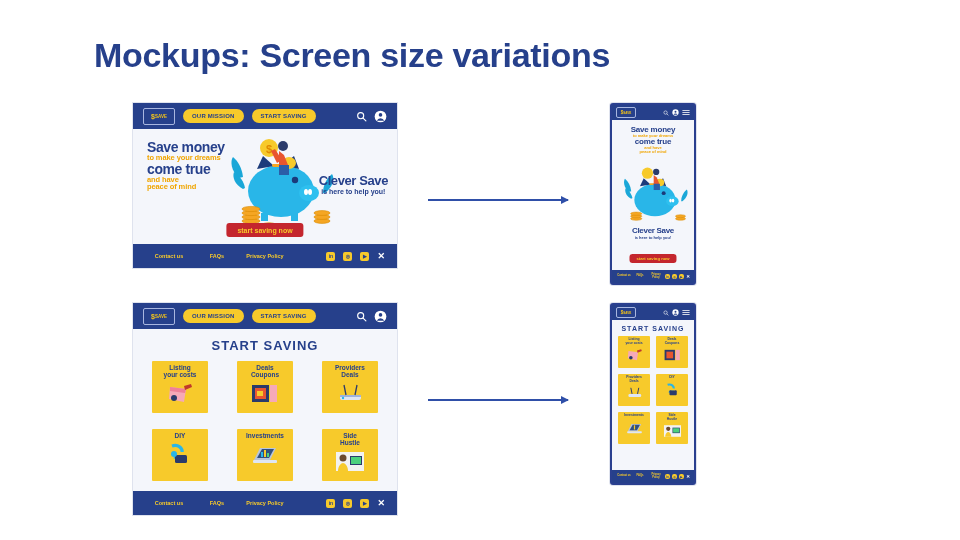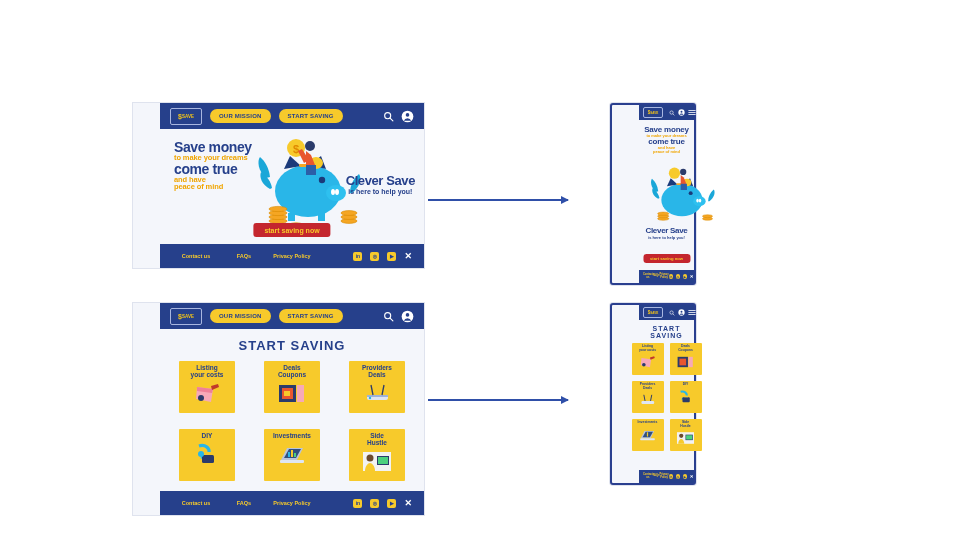--- a/index.html
+++ b/index.html
@@ -9,21 +9,21 @@
   }
   .slide{position:absolute;inset:0;}
 
   .slide-title{
     position:absolute;left:94px;top:36px;
     font-size:34px;font-weight:bold;color:#26408b;
     letter-spacing:-0.3px;white-space:nowrap;
   }
 
   
-  .mock{position:absolute;background:#f4f6fb;box-shadow:0 0 0 1px #dfe3ee;padding-left:27px;}
+  .mock{position:absolute;background:#f4f6fb;box-shadow:0 0 0 1px #dfe3ee;}
   .desktop{width:264px;}
   .phone{width:86px;border:2px solid #2a3f8f;border-radius:3px;box-sizing:border-box;background:#f4f6fb;}
 
   .navbar{
     background:#26408b;display:flex;align-items:center;
     box-sizing:border-box;
   }
   .d-nav{height:26px;padding:0 10px;gap:8px;}
   .m-nav{height:15px;padding:0 4px;gap:3px;}
 
@@ -111,20 +111,21 @@
   .m-clever{text-align:center;position:absolute;left:0;right:0;bottom:30px;}
   .mc-t{color:#26408b;font-weight:bold;font-size:8px;letter-spacing:-0.3px;}
   .mc-s{color:#26408b;font-weight:bold;font-size:4px;}
   .m-cta{bottom:7px;height:9px;padding:0 7px;font-size:4.2px;}
 </style>
 </head>
 <body>
 
 <div class="slide">
 
+  <div class="slide-title">Mockups: Screen size variations</div>
 
   <div class="mock desktop" style="left:133px;top:103px;">
 
     <div class="navbar d-nav">
       <div class="logo d-logo">
         <span>$</span>
           <span style="font-size:4.5px;">SAVE</span>
       </div>
       <div class="pill d-pill">OUR MISSION</div>
       <div class="pill d-pill">START SAVING</div>

